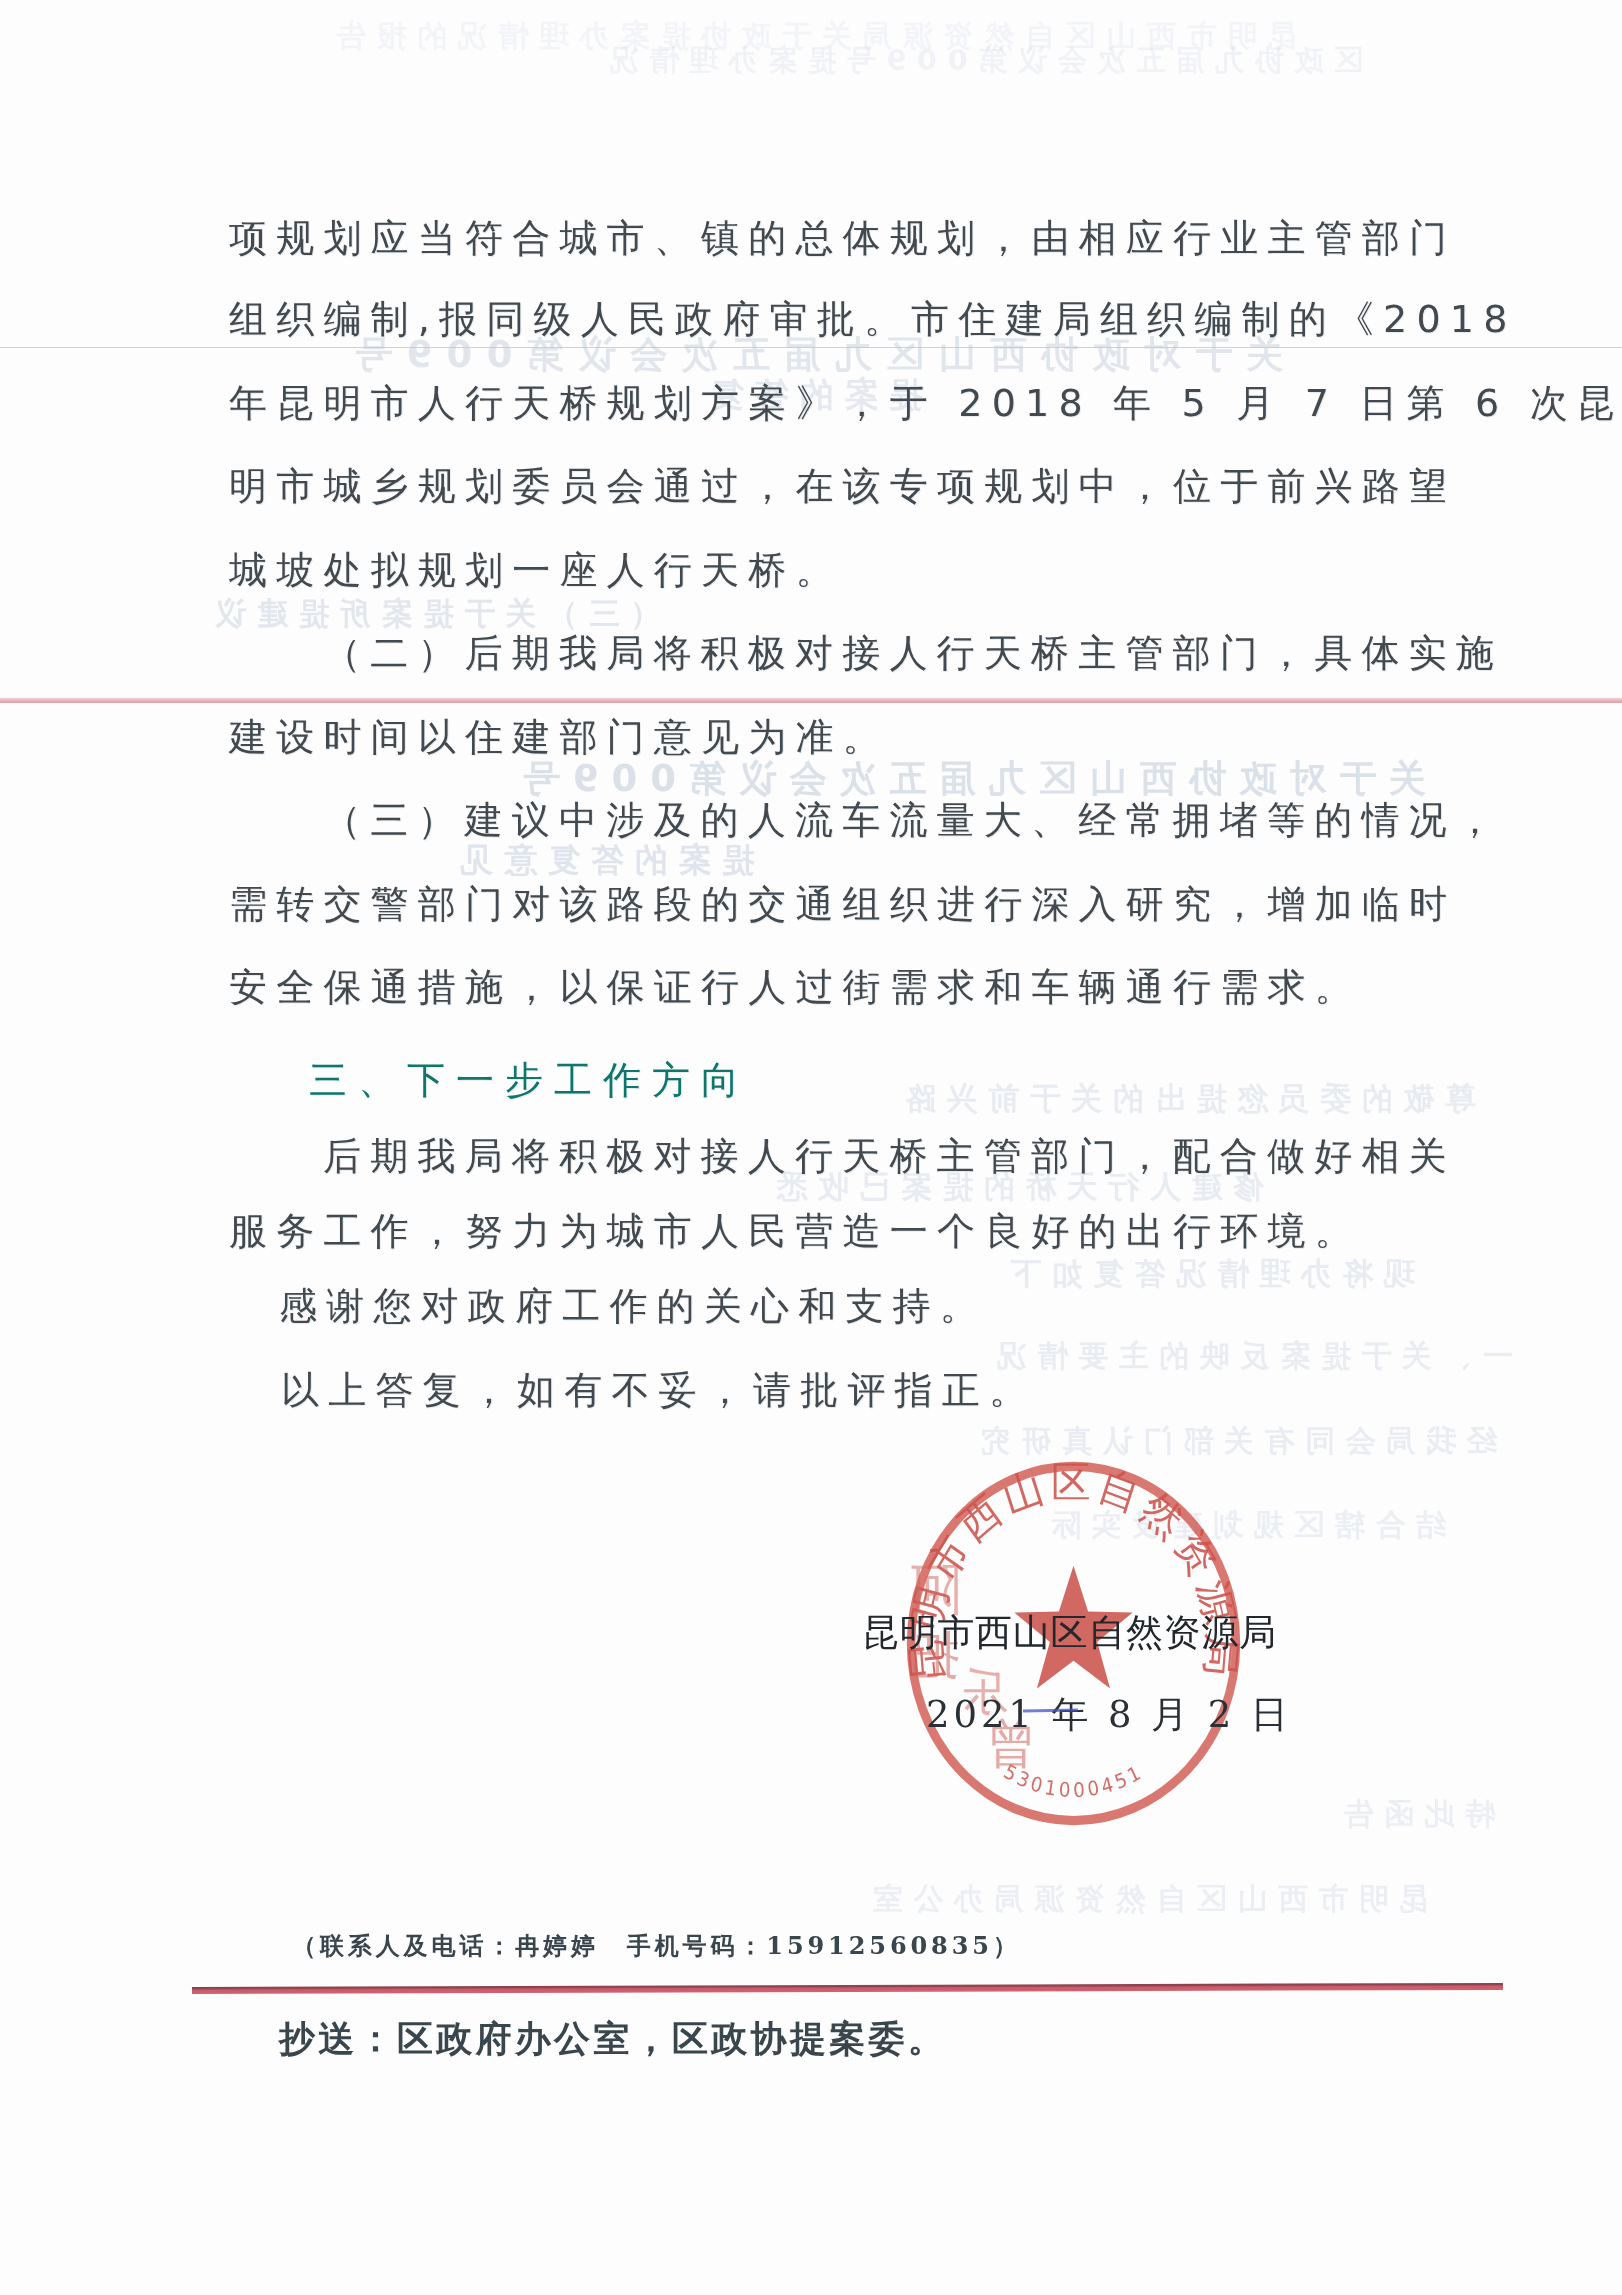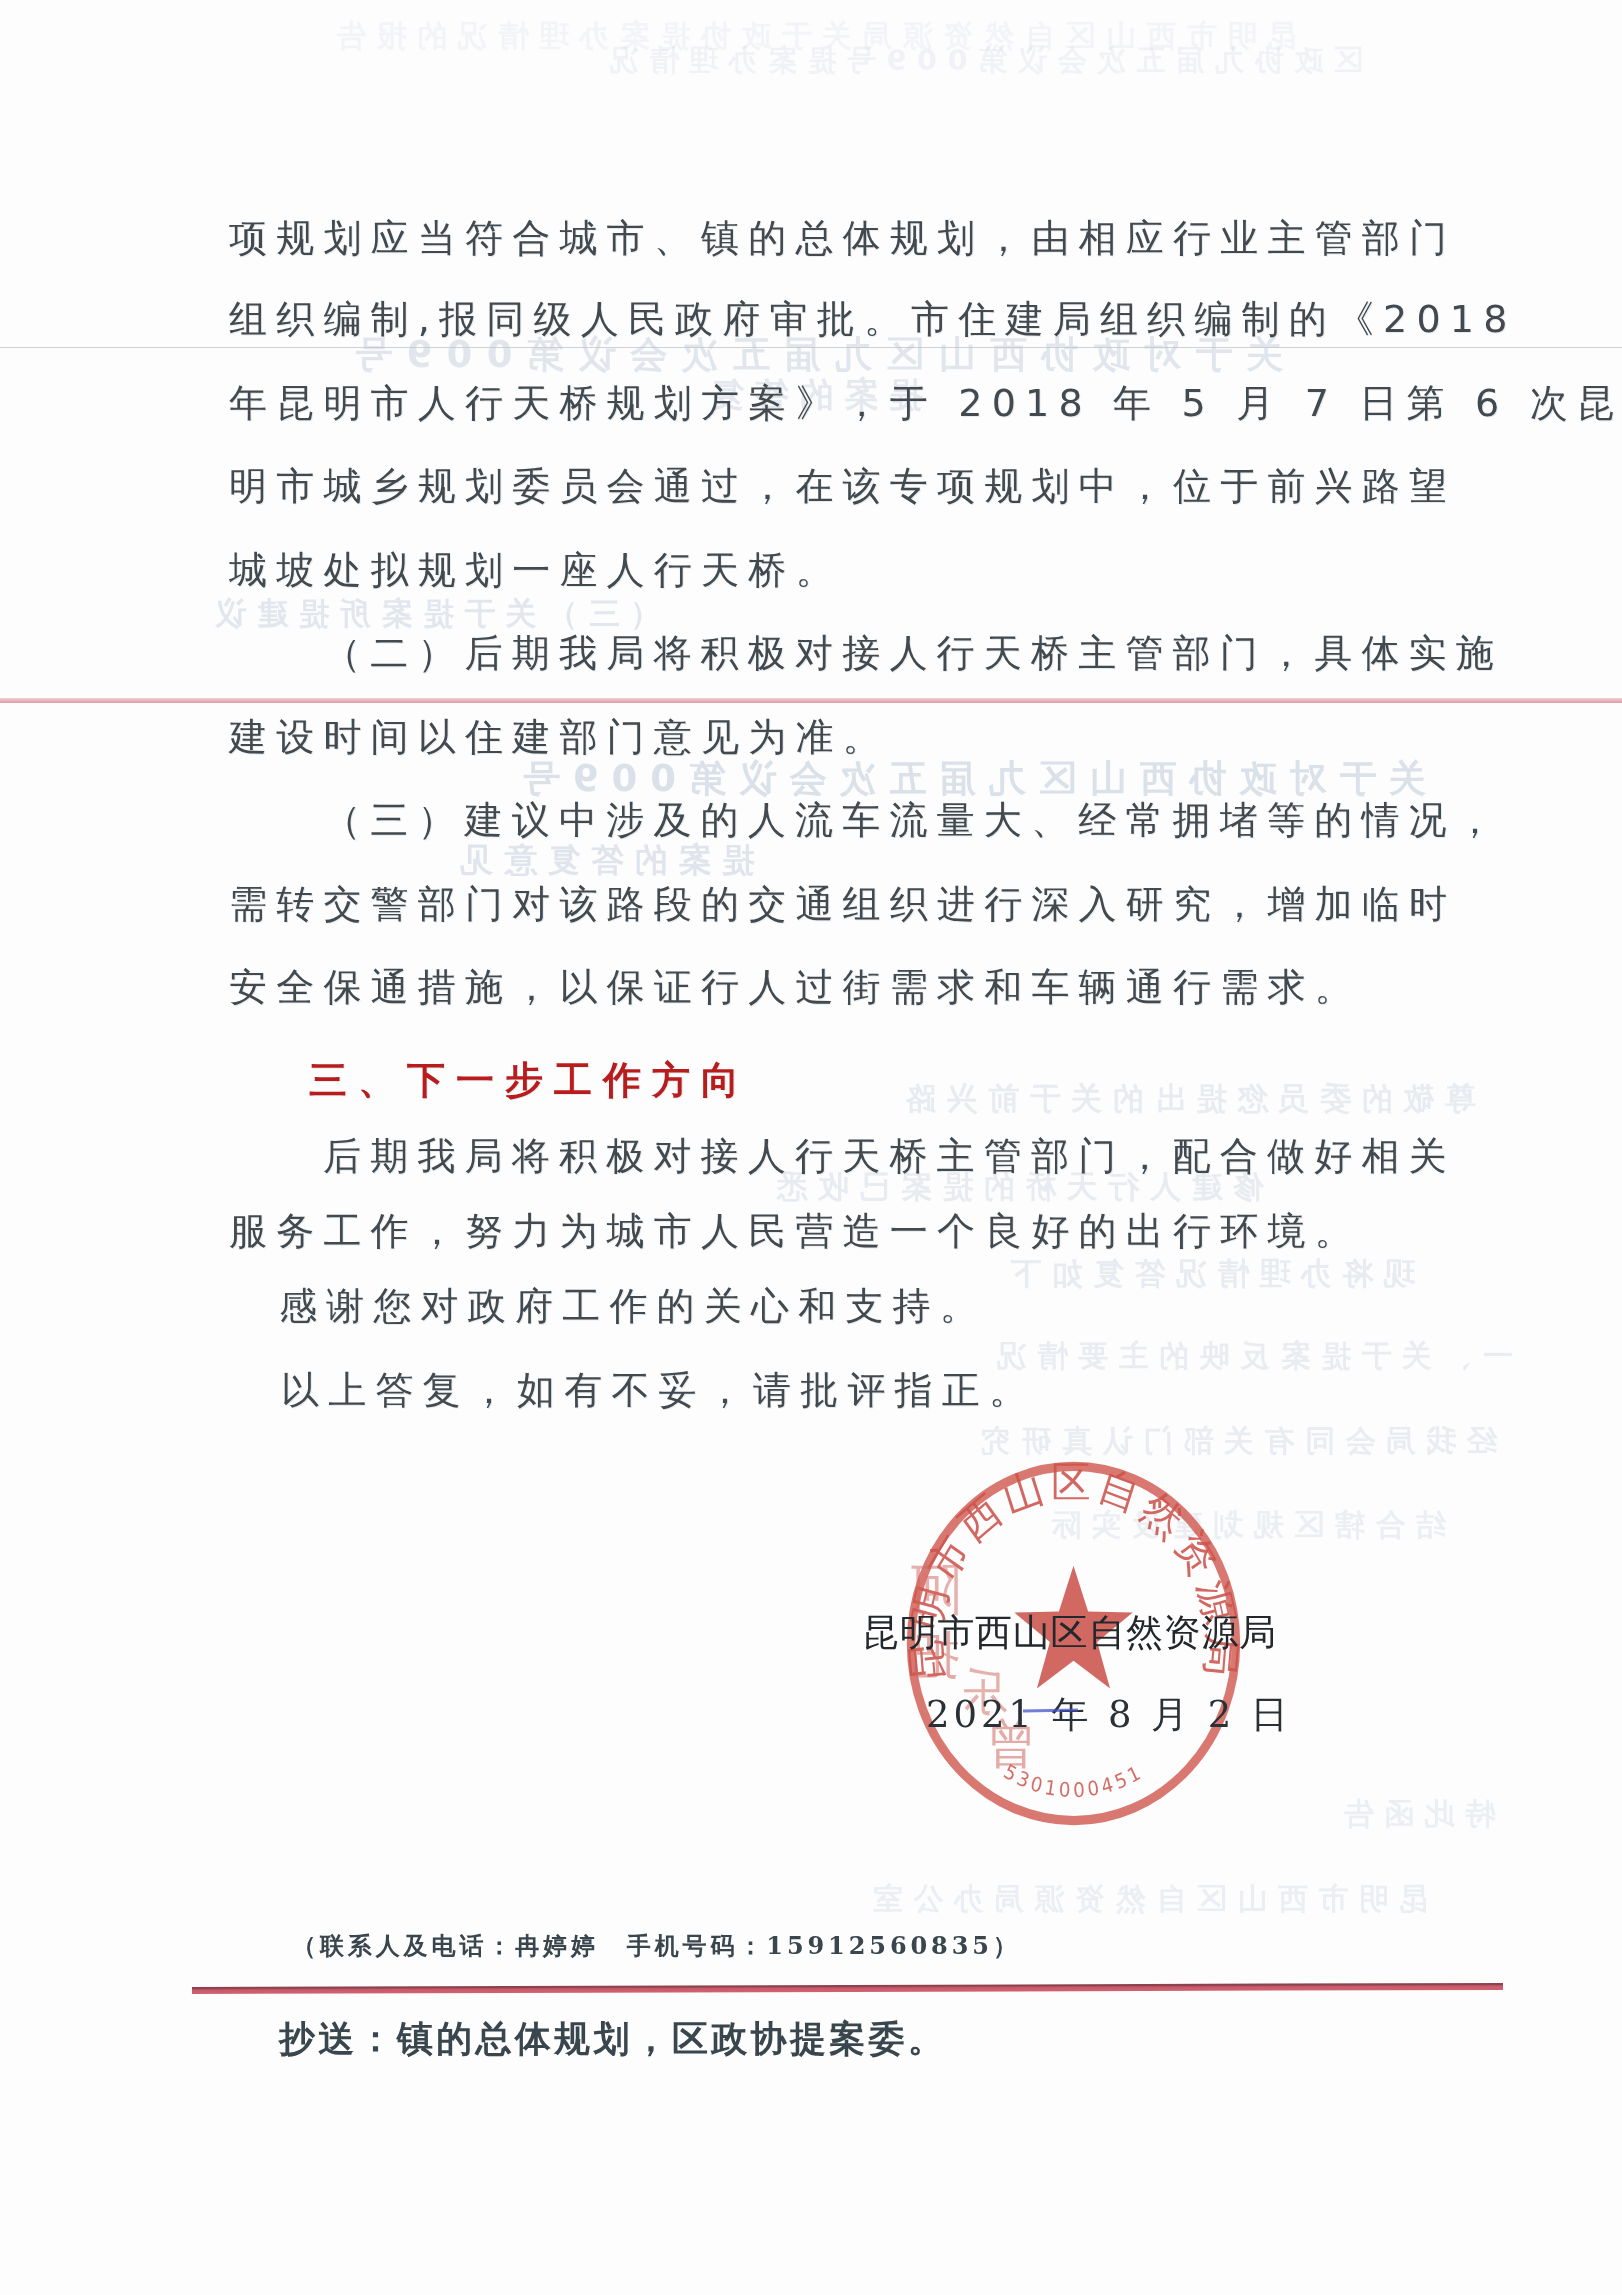--- a/index.html
+++ b/index.html
@@ -1,21 +1,21 @@
 <!DOCTYPE html>
 <html style="font-size:10.5px"><head>
 <meta charset="utf-8">
 <style>
   html,body{margin:0;padding:0;background:#888;}
   .page{position:relative;width:1623px;height:2295px;background:#fdfdfe;overflow:hidden;
         font-family:"DejaVu Sans","Liberation Sans",sans-serif;}
   
   .bl{position:absolute;left:229px;width:1204px;font-size:38px;letter-spacing:9.2px;
       color:#424a4f;white-space:nowrap;text-shadow:1px 1px 0 rgba(110,145,155,.16);}
-  .bold{font-weight:700;color:#b91c1c;}
+  .bold{font-weight:400;color:#0f766e;}
   
   .gh{position:absolute;transform:scaleX(-1);font-weight:700;color:#b9c6d6;
       letter-spacing:10.5px;font-size:33px;white-space:nowrap;text-align:center;}
   
   .grayline{position:absolute;left:0;top:347px;width:1623px;height:1.3px;background:#bfc3c5;opacity:.75;}
   .pinkline{position:absolute;left:0;top:698px;width:1623px;height:5.2px;
             background:linear-gradient(180deg,#eecdd1 0%,#e3aeb6 55%,#dc9aa4 100%);opacity:.95;}
   .redline{position:absolute;left:192px;top:1987px;width:1311px;height:7.2px;
            background:linear-gradient(180deg,#8c4350 0%,#8c4350 22%,#cb5a68 45%,#d06272 100%);
            transform:rotate(-0.18deg);transform-origin:left center;}
@@ -92,16 +92,16 @@
       <text font-size="74" fill="#d0675f" opacity="0.55" transform="translate(-60,165) scale(-1,1)">曾</text>
     </g>
   </svg>
 
   <div class="agency">昆明市西山区自然资源局</div>
   <div class="date">2021 年 8 月 2 日</div>
   <div class="penstroke"></div>
 
   <div class="contact"><span>（联系人及电话：冉婷婷　手机号码：</span><span class="serif">15912560835</span><span>）</span></div>
   <div class="redline"></div>
-  <div class="cc">抄送：镇的总体规划，区政协提案委。</div>
+  <div class="cc">抄送：区政府办公室，区政协提案委。</div>
 
 </div>
 
 
 </body></html>

